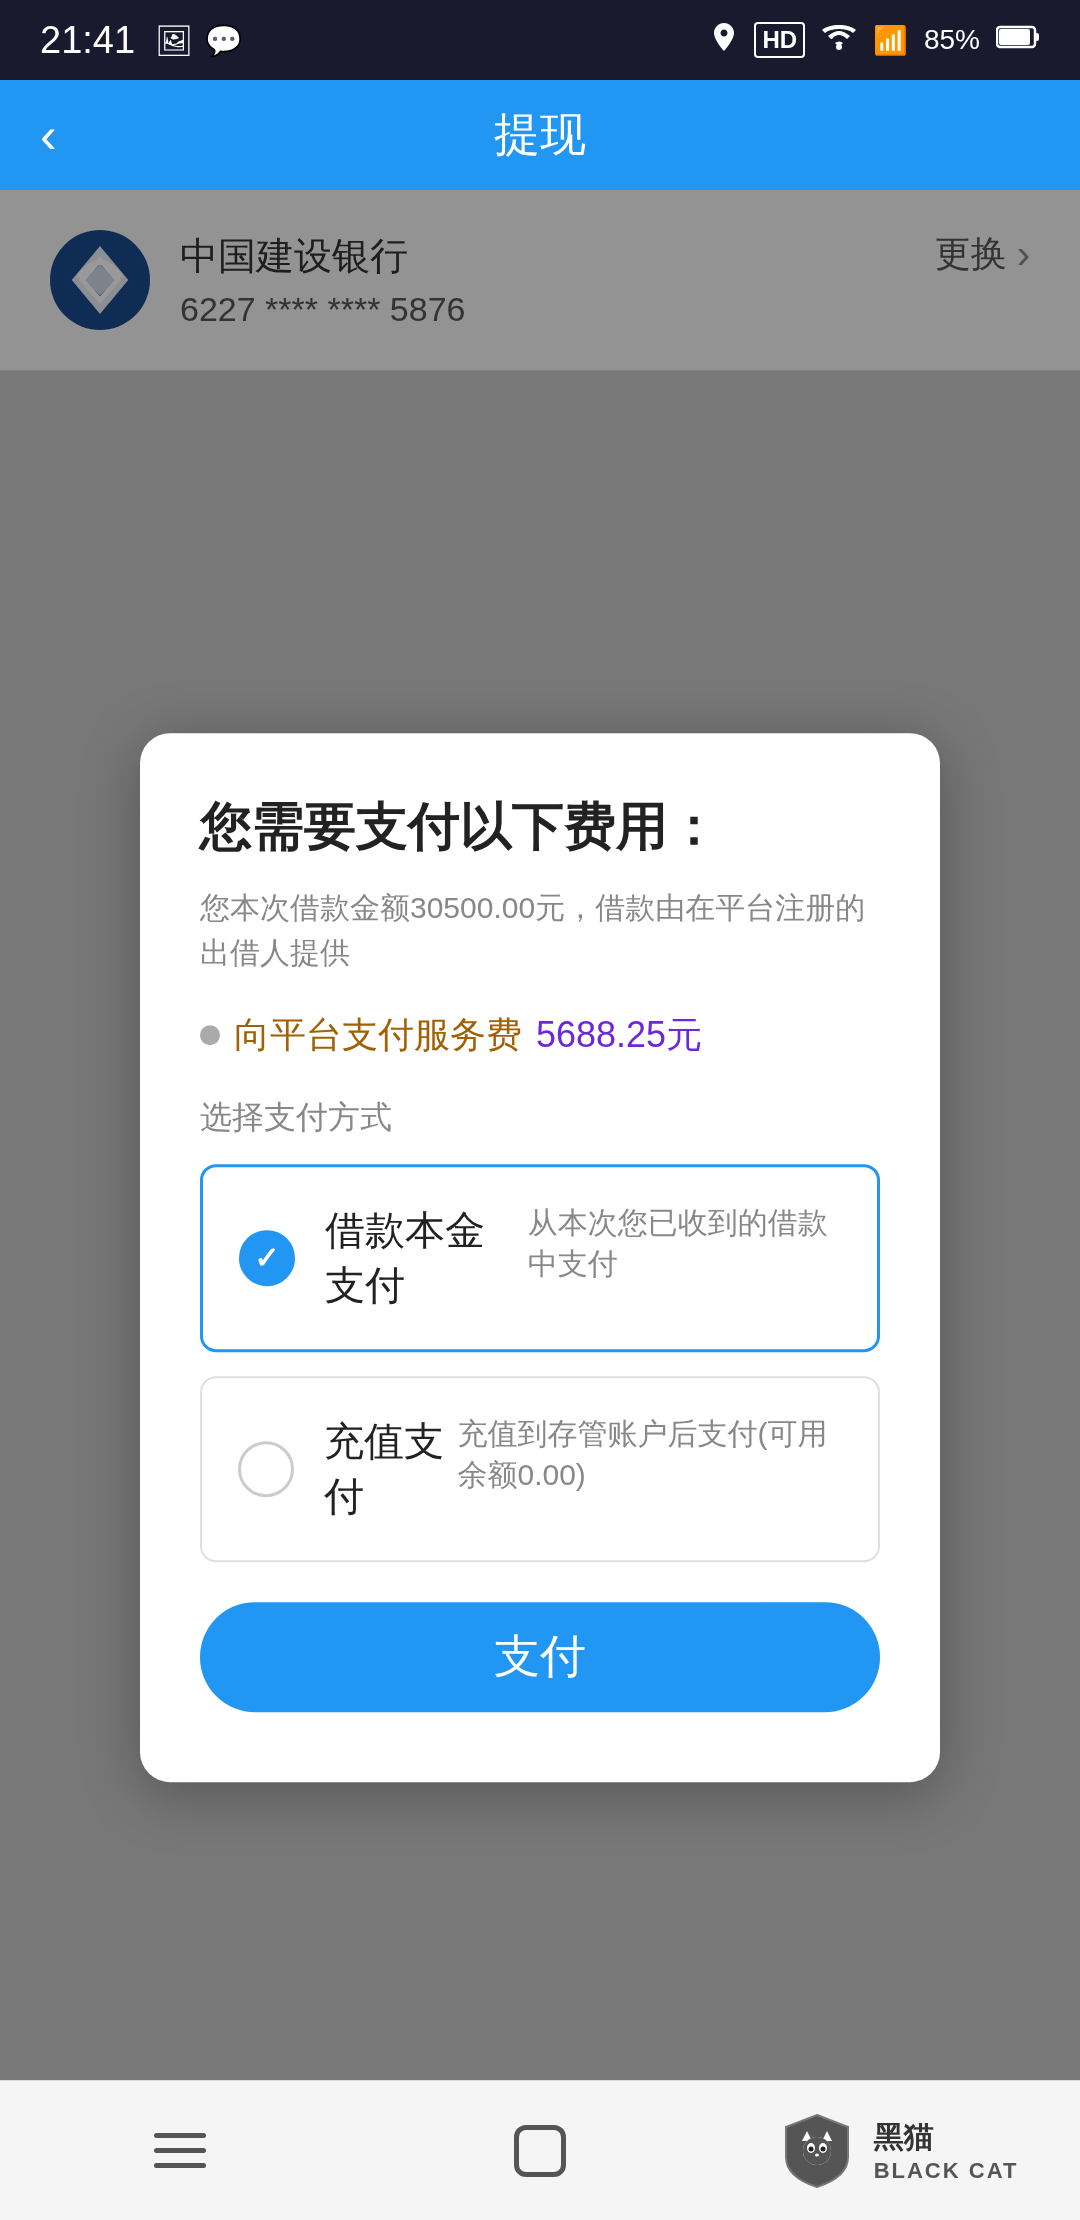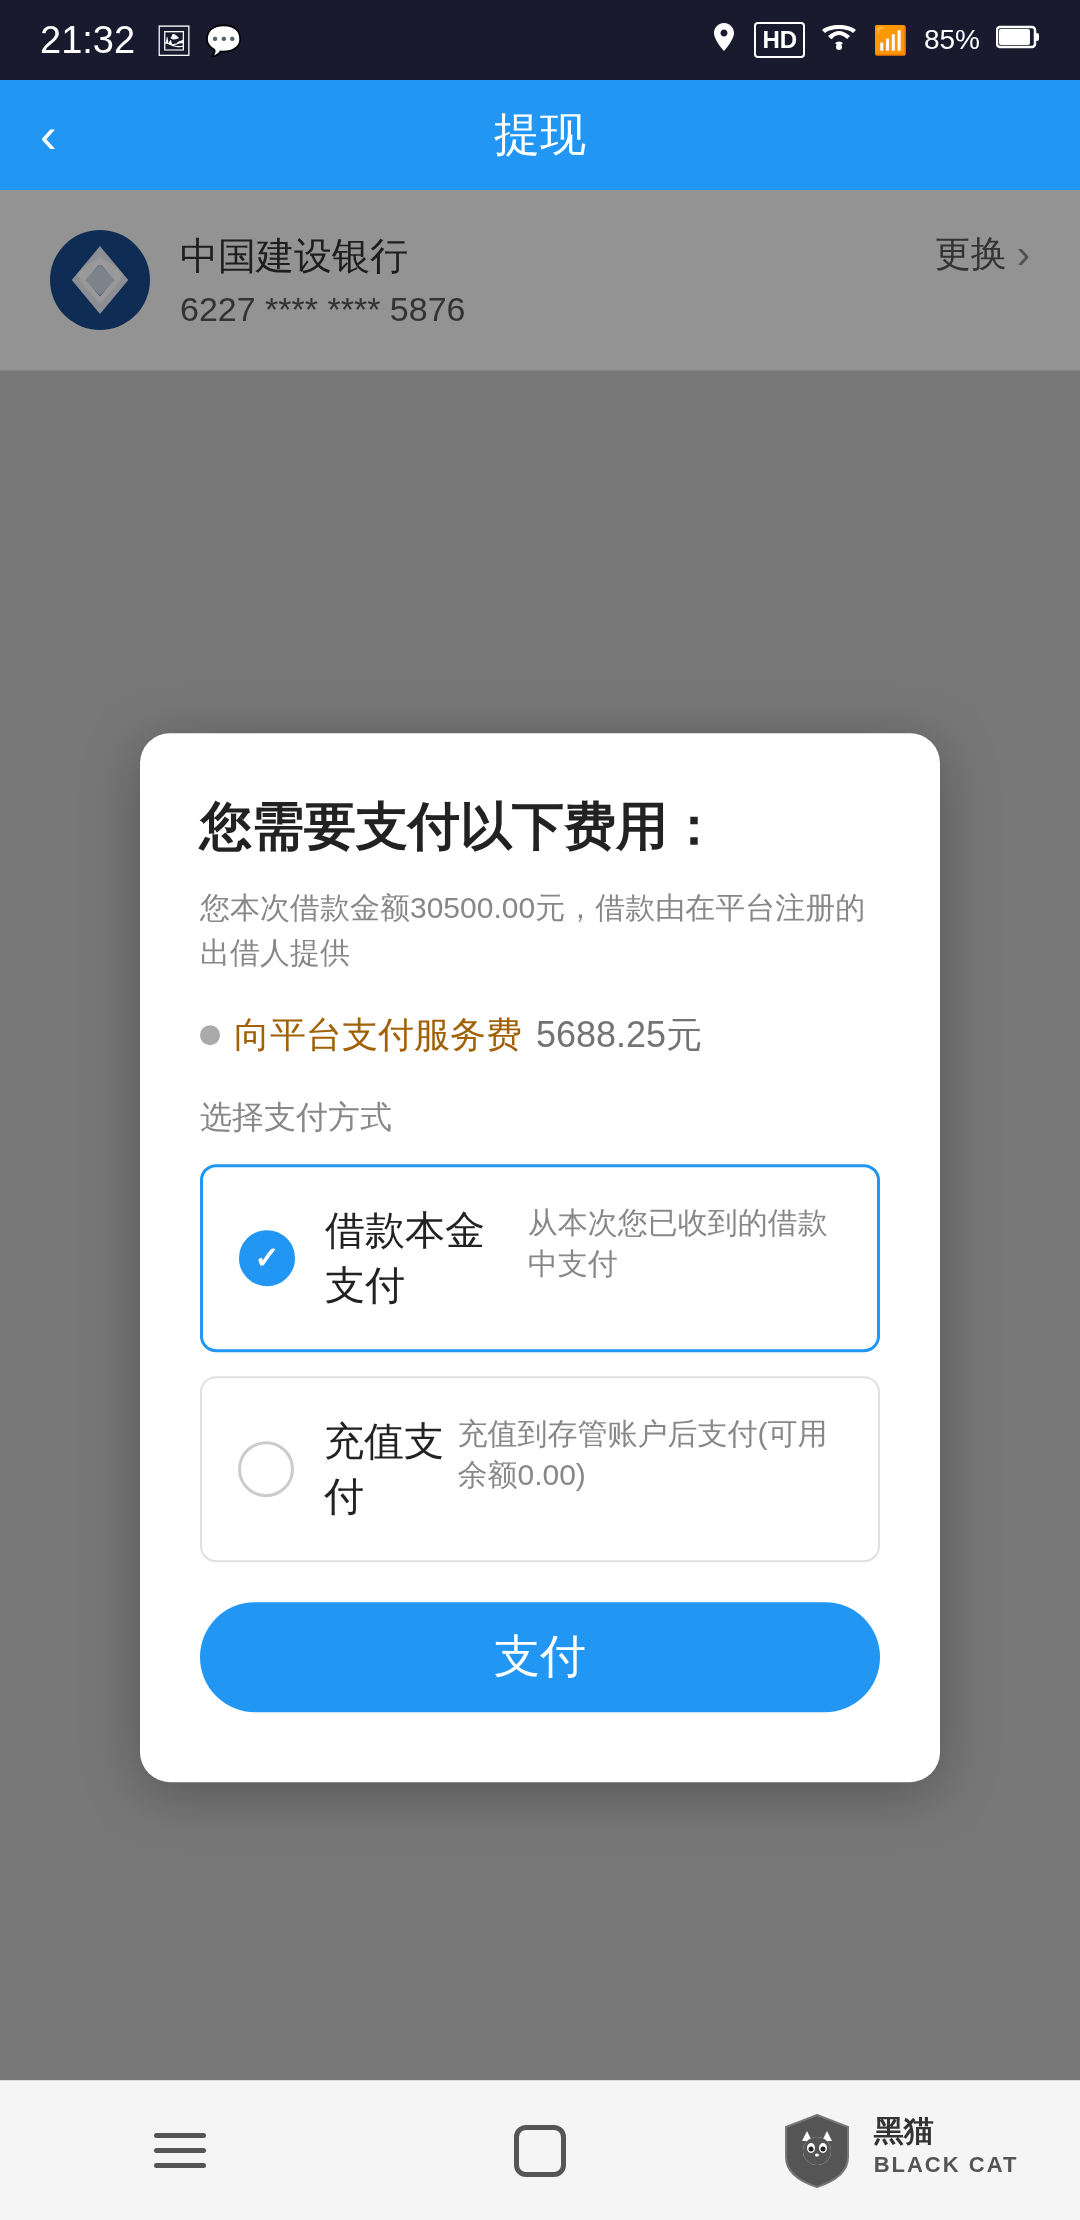--- a/index.html
+++ b/index.html
@@ -210,21 +210,21 @@
       flex-shrink: 0;
     }
 
     .fee-label {
       font-size: 36px;
       color: #a16207;
     }
 
     .fee-amount {
       font-size: 36px;
-      color: #737373;
+      color: #6d28d9;
       font-weight: 500;
     }
 
     .payment-method-label {
       font-size: 32px;
       color: #888;
       margin-bottom: 24px;
     }
 
     
@@ -338,20 +338,21 @@
 
     .nav-square {
       width: 52px;
       height: 52px;
       border: 5px solid #555;
       border-radius: 12px;
     }
 
     .black-cat-logo {
       display: flex;
+      align-items: center;
       gap: 22px;
     }
 
     .black-cat-text {
       display: flex;
       flex-direction: column;
       align-items: flex-start;
     }
 
     .heimao-text {
@@ -371,21 +372,21 @@
     .ccb-logo-svg {
       width: 100px;
       height: 100px;
     }
   </style>
 </head>
 <body>
 
 <div class="status-bar">
   <div class="status-left">
-    <span class="status-time">21:32</span>
+    <span class="status-time">21:41</span>
     <div class="status-icons">
 
       <span class="status-icon">🖼</span>
 
       <span class="status-icon">💬</span>
     </div>
   </div>
   <div class="status-right">
     <span class="status-right-item">
       <svg width="28" height="32" viewBox="0 0 28 32" fill="white">

